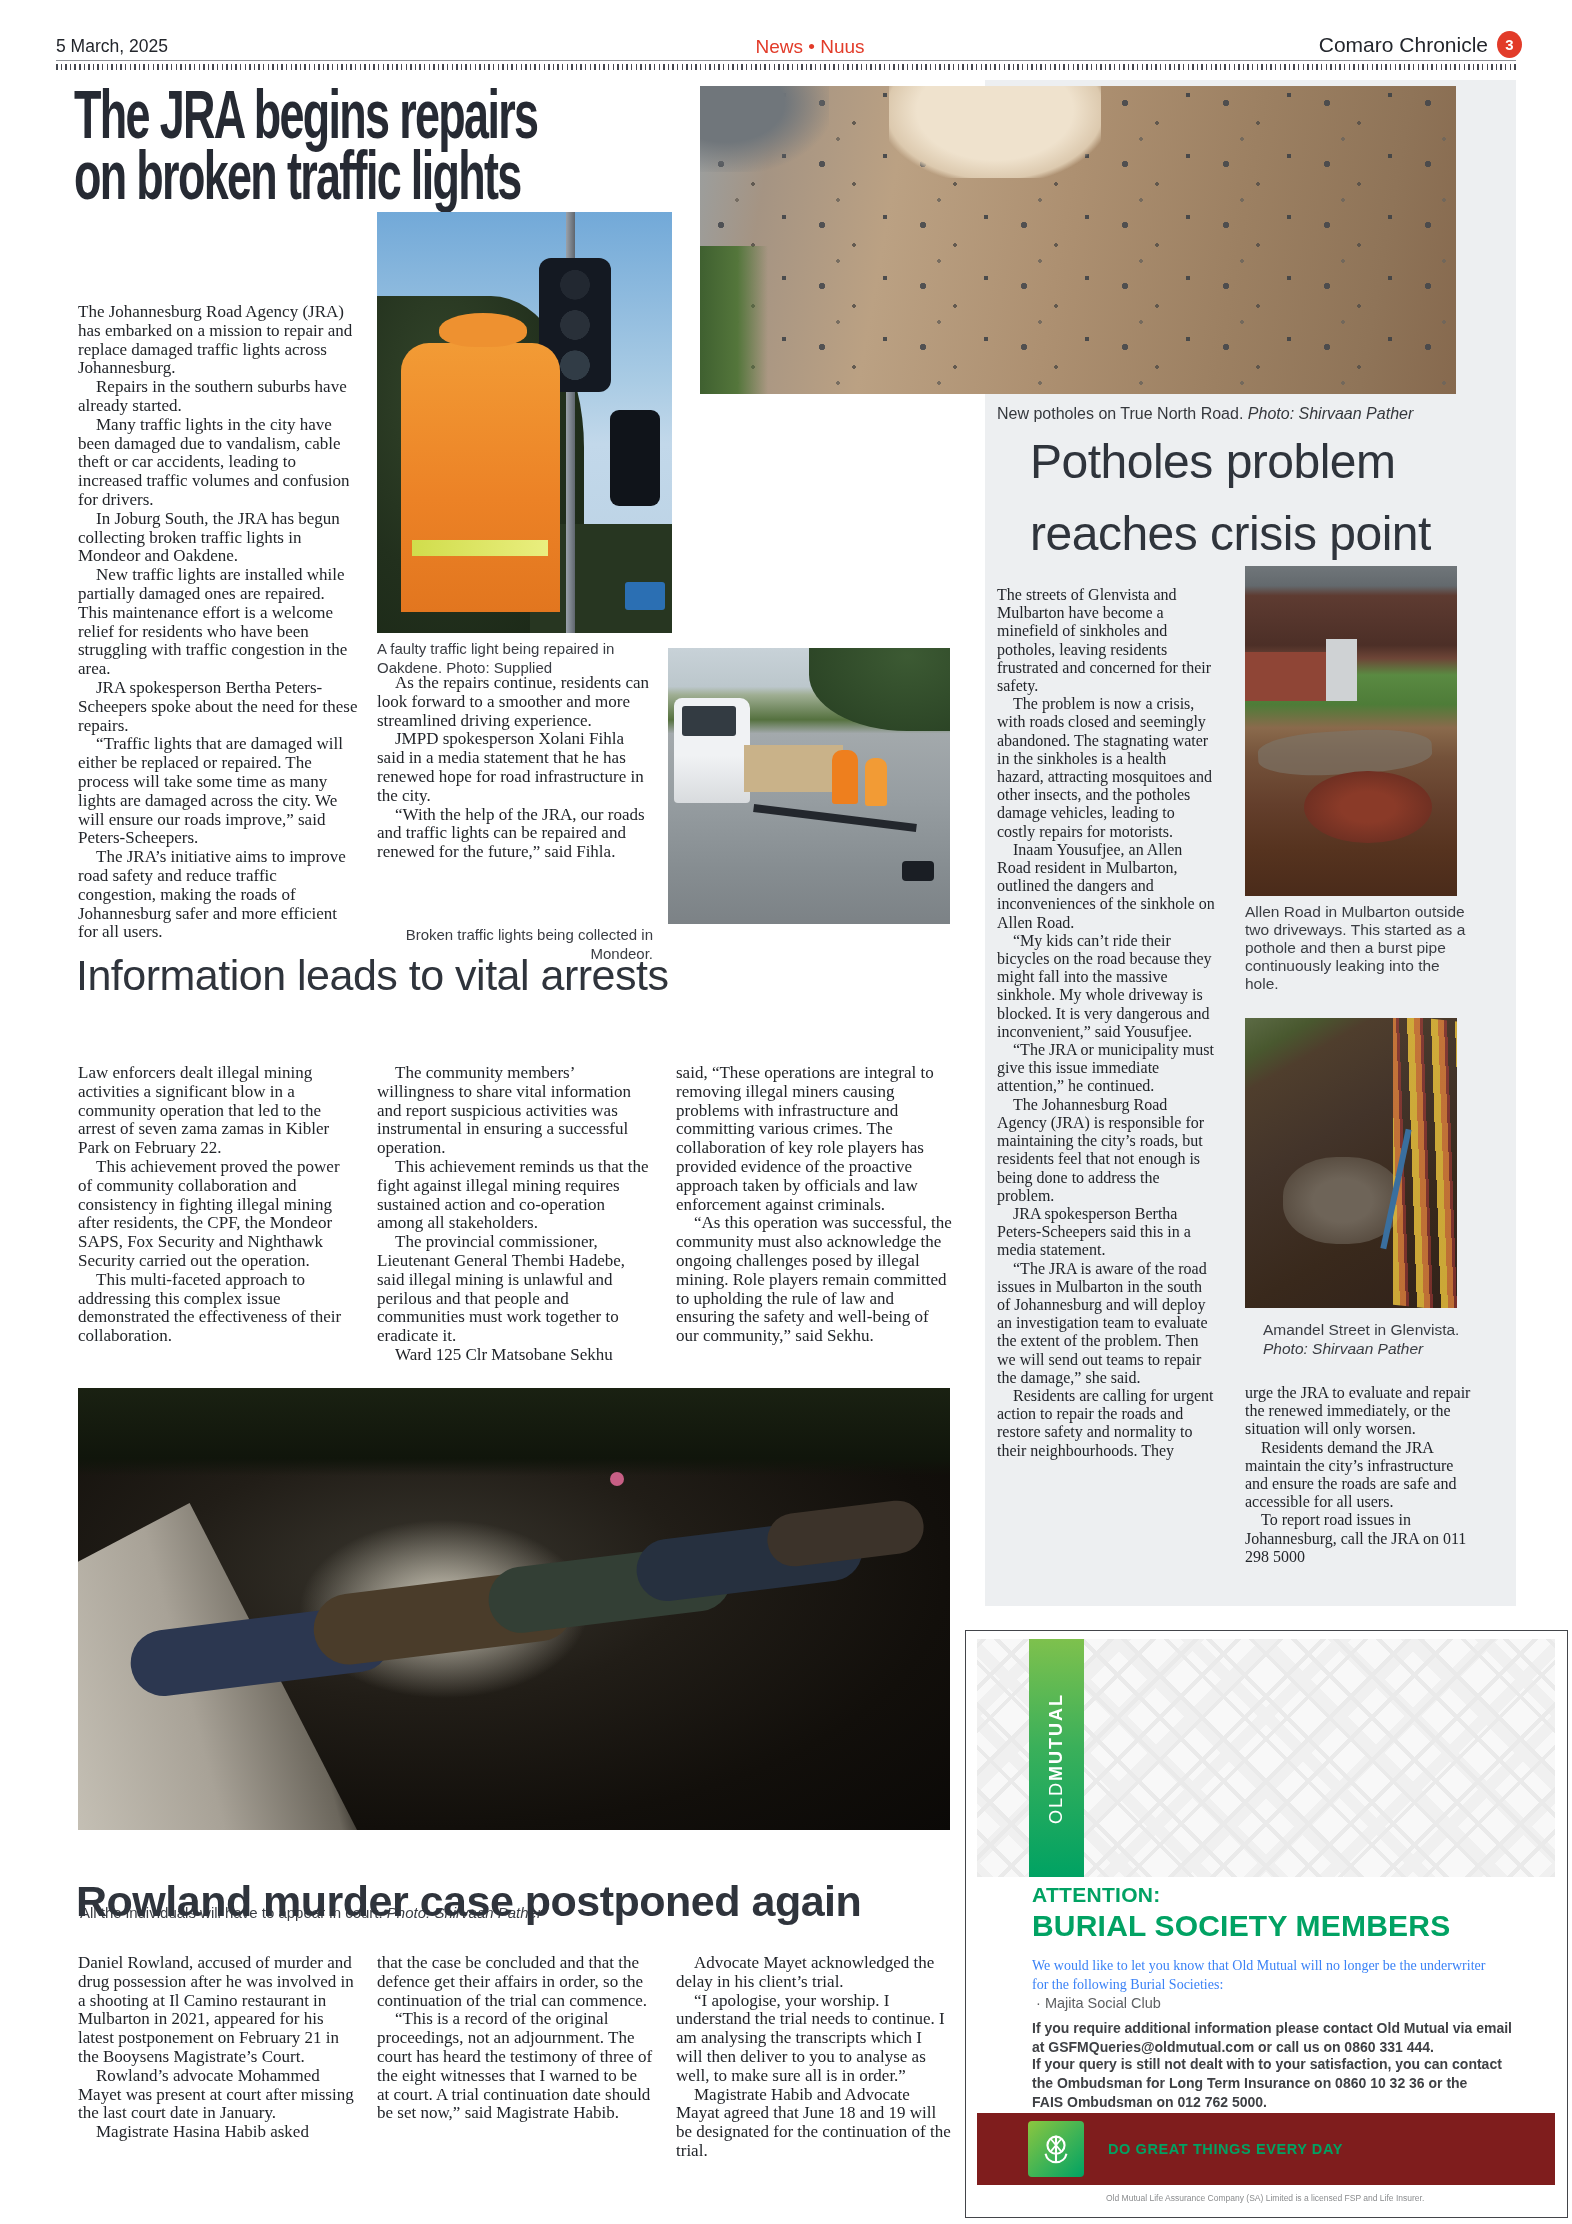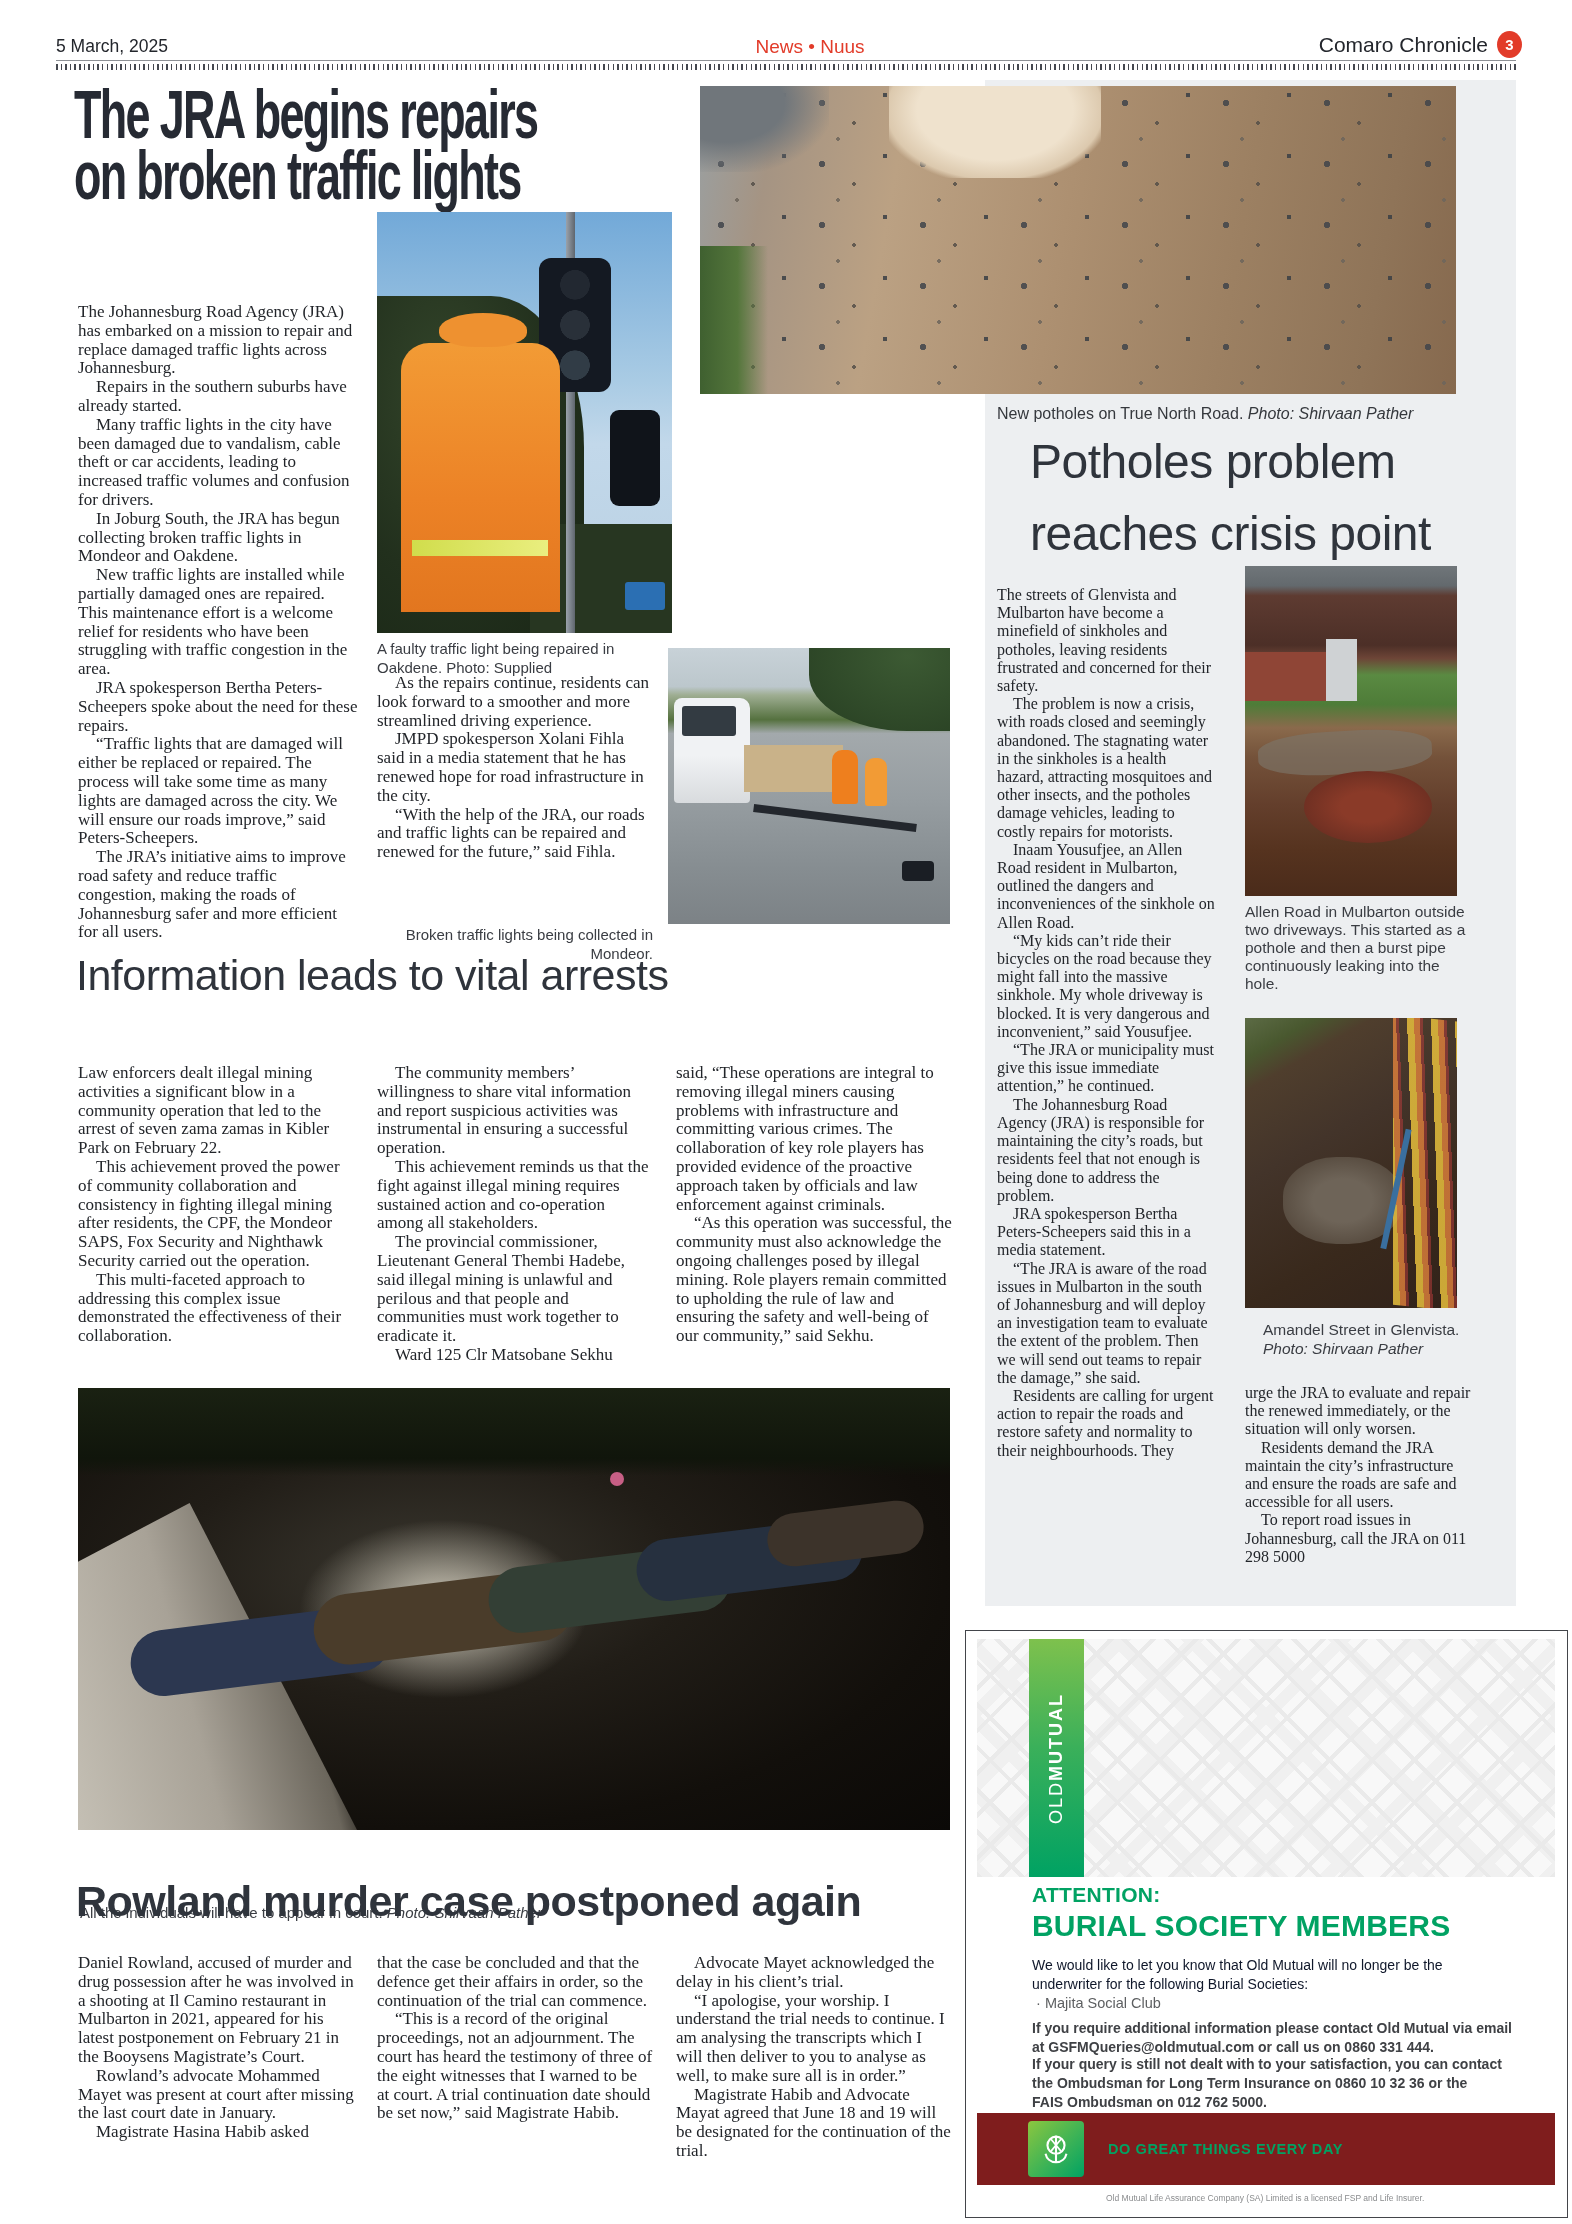--- a/index.html
+++ b/index.html
@@ -120,21 +120,21 @@
      background:repeating-linear-gradient(45deg,#eaeaea 0 4px,transparent 4px 30px),
                 repeating-linear-gradient(-45deg,#eaeaea 0 4px,transparent 4px 30px),
                 repeating-linear-gradient(45deg,#f0f0f0 0 12px,transparent 12px 52px),
                 repeating-linear-gradient(-45deg,#f0f0f0 0 12px,transparent 12px 52px),#f8f8f8;}
   #ad-band{left:63px;top:8px;width:55px;height:238px;background:linear-gradient(180deg,#7ec14d 0%,#3bb05a 45%,#00a263 100%);
      display:flex;align-items:center;justify-content:center;}
   #ad-band .vtext{writing-mode:vertical-rl;transform:rotate(180deg);color:#fff;font-size:18px;letter-spacing:2px;}
   #ad-band .vtext b{font-weight:700;}
   #ad-attn{left:66px;top:252px;font-size:21px;font-weight:700;color:#01a263;letter-spacing:.3px;}
   #ad-title{left:66px;top:278px;font-size:30px;font-weight:700;color:#01a263;letter-spacing:.2px;}
-  .ad-body{font-size:14px;line-height:19px;color:#0f172a;font-weight:500;}
+  .ad-body{font-size:14px;line-height:19px;color:#3b82f6;font-weight:500;font-family:Liberation Serif, serif;}
   .ad-bold{font-size:14px;line-height:19px;color:#3f4145;font-weight:700;}
   #ad-intro{left:66px;top:325px;width:470px;}
   #ad-bullet{left:70px;top:364px;font-size:14.5px;color:#5d5f61;}
   #ad-p1{left:66px;top:388px;width:480px;}
   #ad-p2{left:66px;top:424px;width:470px;}
   #ad-bar{left:11px;top:482px;width:578px;height:72px;background:#7f1d1d;display:flex;align-items:center;}
   #ad-logo{width:56px;height:56px;margin-left:51px;border-radius:4px;flex:0 0 auto;
      background:linear-gradient(135deg,#8cc63f 0%,#3db356 55%,#00a263 100%);display:flex;align-items:center;justify-content:center;}
   #ad-slogan{margin-left:24px;font-size:14.5px;font-weight:700;color:#01a263;letter-spacing:.6px;}
   #ad-disc{left:140px;top:562px;font-size:8.5px;color:#8a8c8e;}

